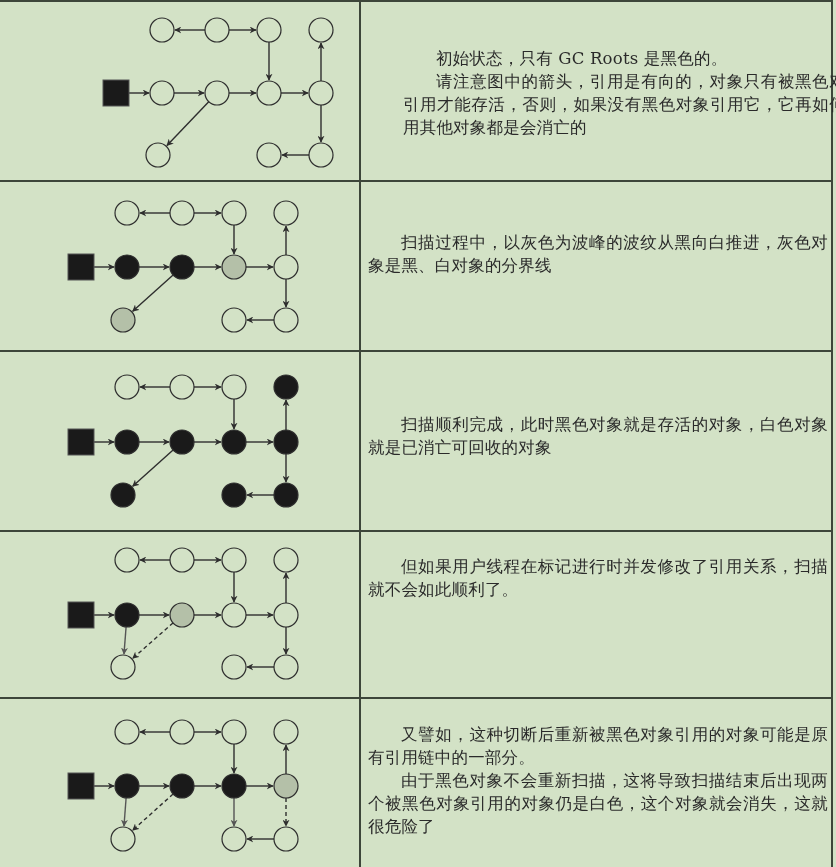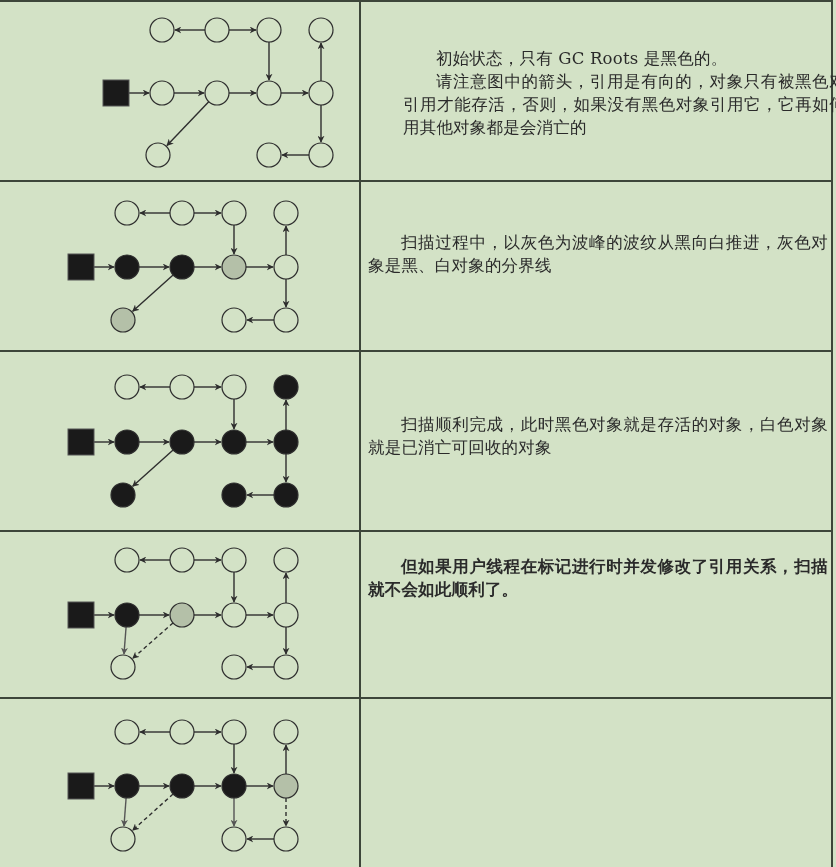--- a/index.html
+++ b/index.html
@@ -139,21 +139,21 @@
           <circle cx="123" cy="144" r="12" fill="#1a1a1a" stroke="#2e2e2e" stroke-width="1.2"></circle>
           <circle cx="234" cy="144" r="12" fill="#1a1a1a" stroke="#2e2e2e" stroke-width="1.2"></circle>
           <circle cx="286" cy="144" r="12" fill="#1a1a1a" stroke="#2e2e2e" stroke-width="1.2"></circle>
         </svg>
       </div>
     <div class="text-cell" style="top: 62px;">
         <p>扫描顺利完成，此时黑色对象就是存活的对象，白色对象就是已消亡可回收的对象</p>
       </div>
   </div>
 <div class="hline" style="top: 528px;"></div>
-  <div class="row" style="top: 529px; height: 167px; font-weight: bold;">
+  <div class="row" style="top: 529px; height: 167px;">
     <div class="diagram">
         <svg width="359" height="167" viewBox="0 0 359 167">
           <defs>
             <marker id="ah-dark-3" viewBox="0 0 10 10" refX="9" refY="5" markerWidth="7" markerHeight="7" orient="auto" markerUnits="userSpaceOnUse">
               <path d="M0,0 L10,5 L0,10 L3,5 Z" fill="#2e2e2e"></path>
             </marker>
             <marker id="ah-gray-3" viewBox="0 0 10 10" refX="9" refY="5" markerWidth="7" markerHeight="7" orient="auto" markerUnits="userSpaceOnUse">
               <path d="M0,0 L10,5 L0,10 L3,5 Z" fill="#555555"></path>
             </marker>
           </defs>
@@ -219,14 +219,18 @@
           <circle cx="286" cy="34" r="12" fill="#d3e2c6" stroke="#2e2e2e" stroke-width="1.2"></circle>
           <circle cx="127" cy="88" r="12" fill="#1a1a1a" stroke="#2e2e2e" stroke-width="1.2"></circle>
           <circle cx="182" cy="88" r="12" fill="#1a1a1a" stroke="#2e2e2e" stroke-width="1.2"></circle>
           <circle cx="234" cy="88" r="12" fill="#1a1a1a" stroke="#2e2e2e" stroke-width="1.2"></circle>
           <circle cx="286" cy="88" r="12" fill="#b4c0a8" stroke="#2e2e2e" stroke-width="1.2"></circle>
           <circle cx="123" cy="141" r="12" fill="#d3e2c6" stroke="#2e2e2e" stroke-width="1.2"></circle>
           <circle cx="234" cy="141" r="12" fill="#d3e2c6" stroke="#2e2e2e" stroke-width="1.2"></circle>
           <circle cx="286" cy="141" r="12" fill="#d3e2c6" stroke="#2e2e2e" stroke-width="1.2"></circle>
         </svg>
       </div>
+    <div class="text-cell" style="top: 25px;">
+        <p>又譬如，这种切断后重新被黑色对象引用的对象可能是原有引用链中的一部分。</p>
+        <p>由于黑色对象不会重新扫描，这将导致扫描结束后出现两个被黑色对象引用的对象仍是白色，这个对象就会消失，这就很危险了</p>
+      </div>
   </div>
 </div>
 
 </body></html>

